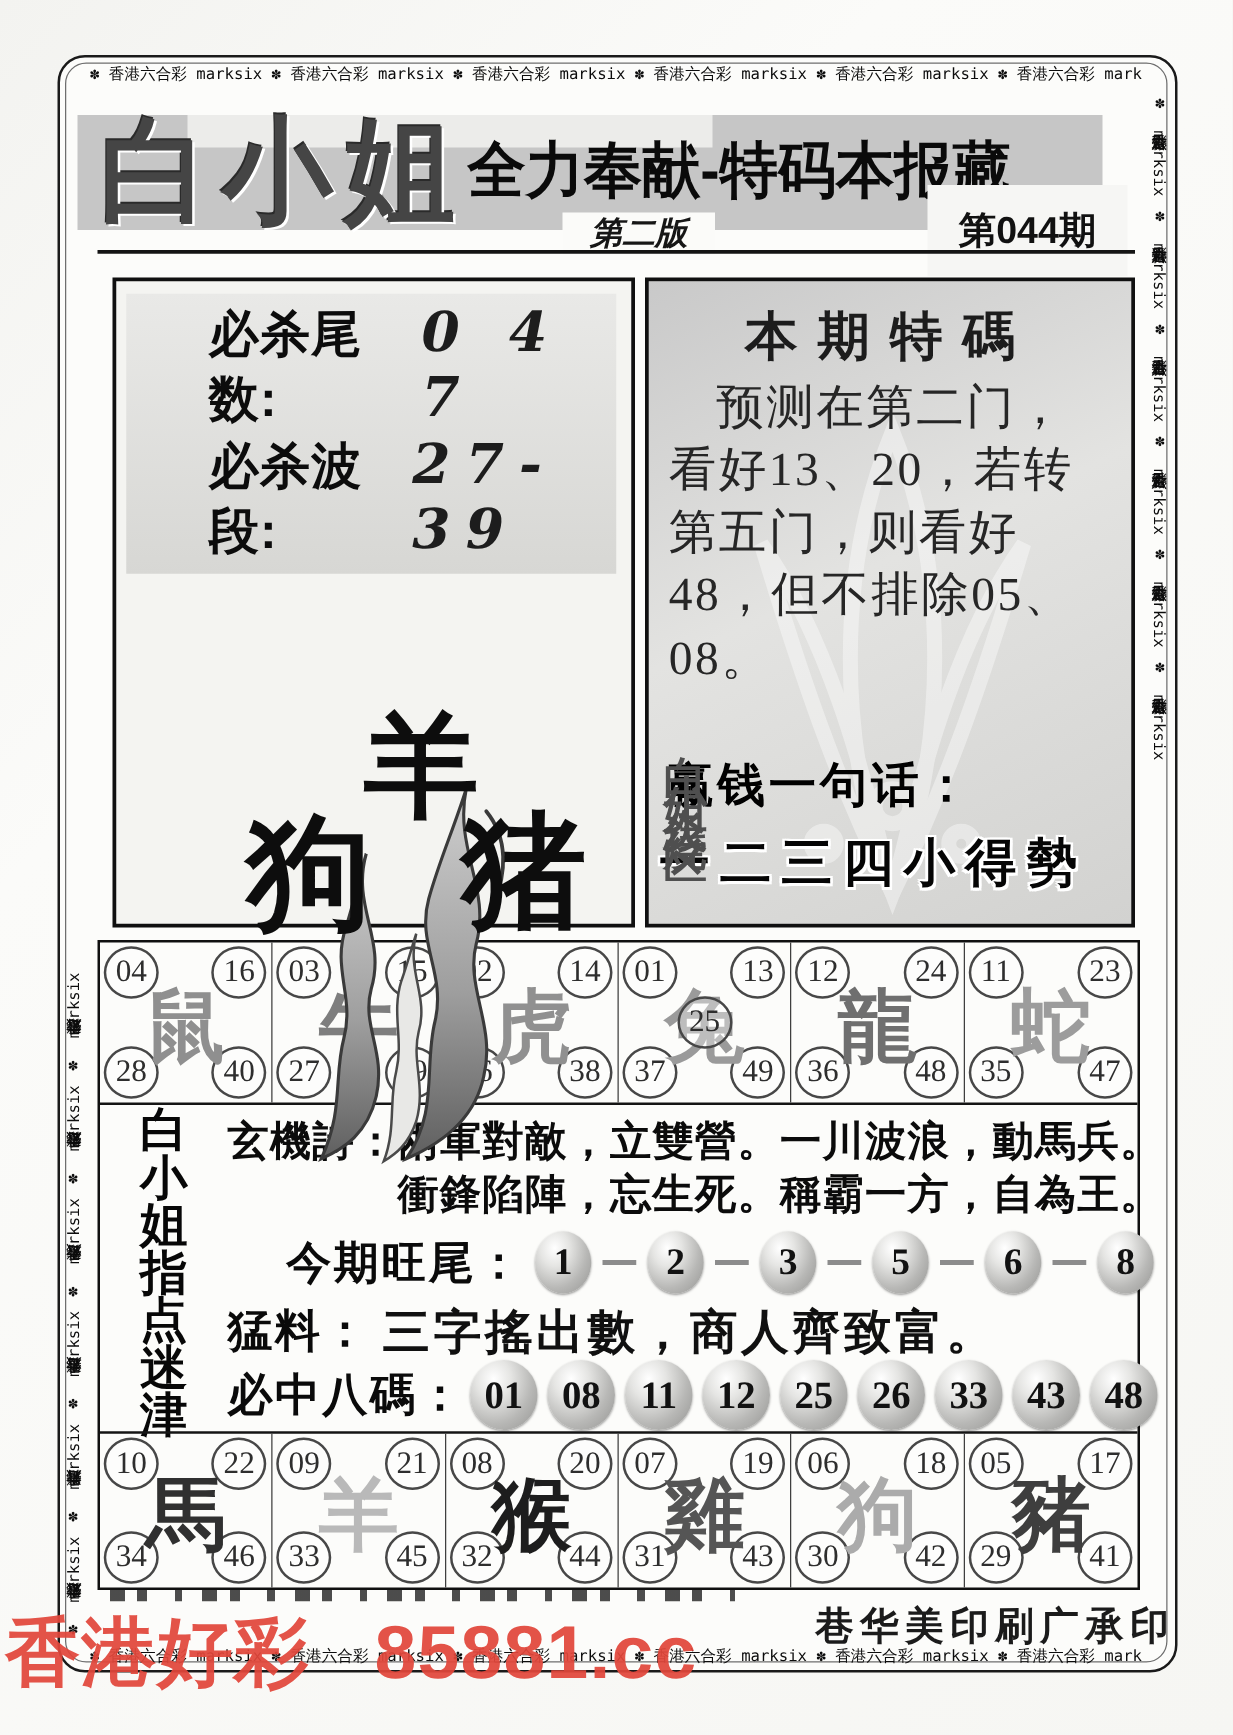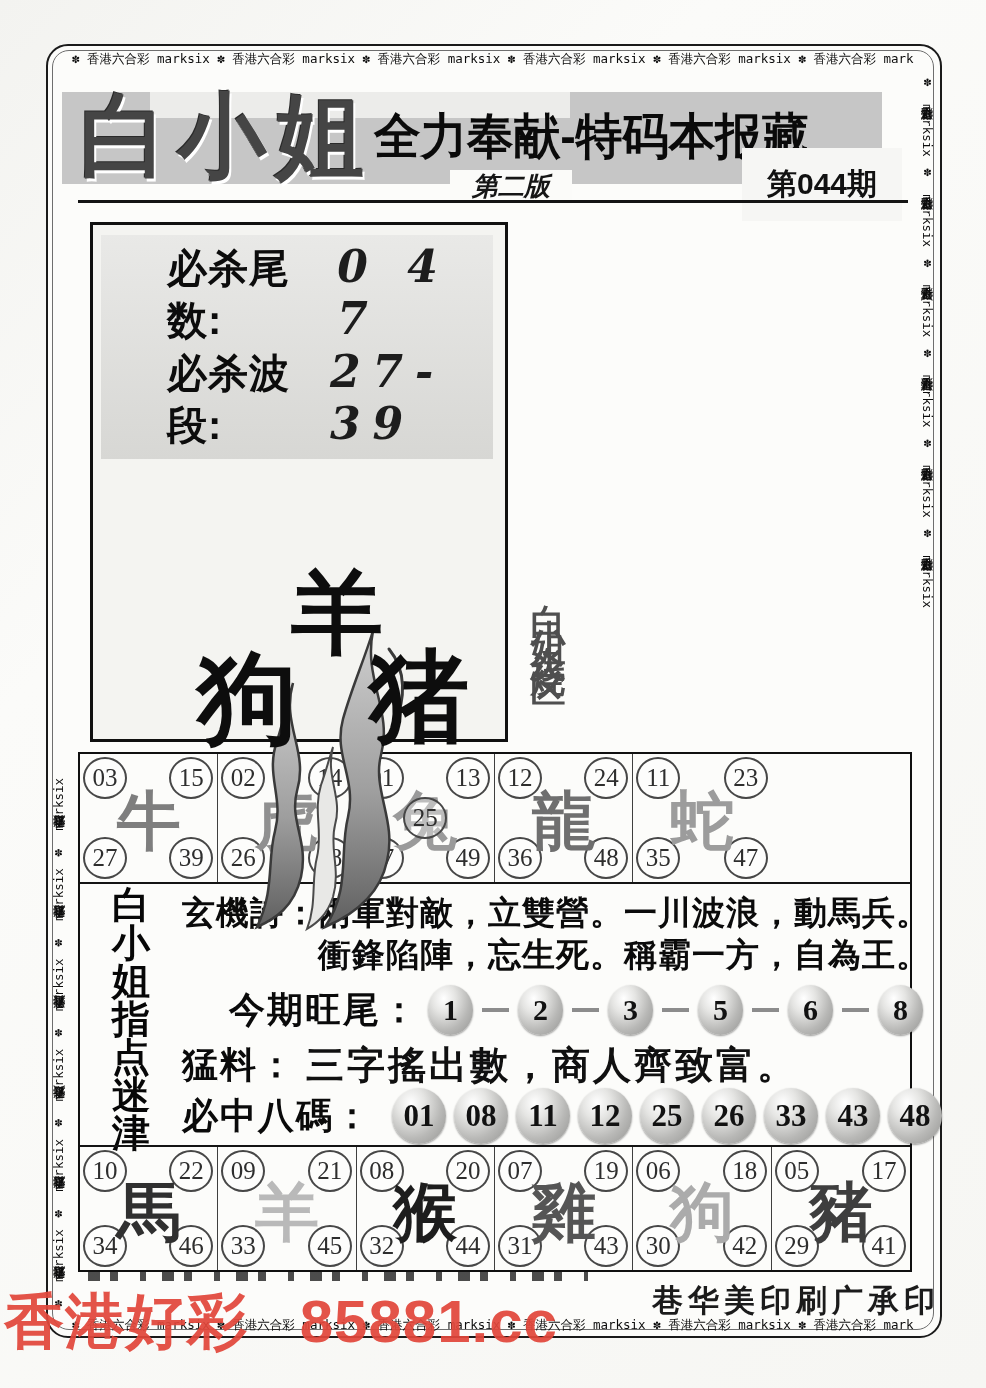--- a/index.html
+++ b/index.html
@@ -62,21 +62,21 @@
   .zanimal{position:absolute;left:50%;top:50%;transform:translate(-50%,-46%);font-family:"Liberation Serif",serif;font-weight:bold;font-size:64px;}
 
   .midband{position:absolute;left:0;right:0;top:130px;height:259px;}
   .side-col{position:absolute;left:4px;top:2px;bottom:0;width:94px;display:flex;flex-direction:column;justify-content:space-between;align-items:center;}
   .side-char{font-size:38px;font-weight:900;color:#070707;line-height:1;}
   .poem{position:absolute;left:102px;top:8px;width:724px;font-size:33px;font-weight:900;color:#0b0b0b;line-height:42px;letter-spacing:1px;white-space:nowrap;}
   .poem .indent{padding-left:136px;}
   .flexrow{position:absolute;display:flex;align-items:center;}
   .row-tails{left:102px;top:100px;height:52px;gap:9px;margin-left:47px;}
   .row-meng{left:102px;top:158px;height:46px;}
-  .row-eight{left:102px;top:204px;height:56px;gap:20px;}
+  .row-eight{left:102px;top:204px;height:56px;gap:4px;}
   .mid-label{font-size:36px;font-weight:900;color:#0a0a0a;letter-spacing:2px;white-space:nowrap;}
   .meng-text{font-family:"Liberation Serif",serif;font-size:38px;font-weight:bold;color:#101010;letter-spacing:3px;white-space:nowrap;margin-left:10px;}
   .ball{width:45px;height:50px;border-radius:50%;background:radial-gradient(ellipse at 35% 27%,#ffffff 0%,#e5e5e3 28%,#b8b8b6 62%,#939391 100%);box-shadow:0 1px 2px rgba(0,0,0,.4);display:flex;align-items:center;justify-content:center;font-family:"Liberation Serif",serif;font-weight:bold;font-size:30px;color:#121212;}
   .ball.big{width:54px;height:56px;font-size:31px;}
   .tail-dash{width:27px;height:0;border-top:4px solid #8c8c8c;}
 
   
   .clipped-strip{position:absolute;left:88px;top:1272px;width:500px;height:9px;opacity:.85;background:repeating-linear-gradient(90deg,#2d2d2d 0 12px,transparent 12px 22px,#2d2d2d 22px 30px,transparent 30px 52px,#2d2d2d 52px 58px,transparent 58px 74px);}
   .print-credit{position:absolute;left:628px;top:1280px;width:280px;font-family:"Liberation Serif",serif;font-size:31px;font-weight:bold;color:#1b1b1b;letter-spacing:5px;white-space:nowrap;margin-left:24px;}
   .watermark{position:absolute;left:4px;top:1292px;width:978px;z-index:60;font-size:60px;font-weight:900;line-height:1;letter-spacing:1px;word-spacing:34px;white-space:nowrap;opacity:.93;}
@@ -128,23 +128,46 @@
       <path d="M112,120 C104,150 122,170 114,198 C108,222 120,242 112,270 C106,288 96,296 86,302 C96,276 90,254 96,230 C102,204 92,184 100,158 C105,144 108,132 112,120 Z" fill="#e8e8e6" stroke="#4a4a4a" stroke-width="2"></path>
       <path d="M168,22 C186,44 184,72 174,96" fill="none" stroke="#3a3a3a" stroke-width="3" stroke-linecap="round"></path>
     </svg>
 
     <span class="zchar top">羊</span>
     <span class="zchar left">狗</span>
     <span class="zchar right">猪</span>
     <span class="lbox-vlabel">白小姐炎烧区</span>
   </div>
 
+  <div class="rbox">
+    <svg class="rbox-ornament" viewBox="0 0 330 420" aria-hidden="true">
+      <g fill="none" stroke="#ffffff" stroke-width="12" opacity=".8">
+        <path d="M165,30 C120,140 120,280 165,400 C210,280 210,140 165,30 Z"></path>
+        <path d="M60,120 C90,220 120,310 165,400 C140,290 110,190 60,120 Z"></path>
+        <path d="M270,120 C240,220 210,310 165,400 C190,290 220,190 270,120 Z"></path>
+        <circle cx="165" cy="330" r="14"></circle>
+        <circle cx="110" cy="360" r="10"></circle>
+        <circle cx="220" cy="360" r="10"></circle>
+      </g>
+    </svg>
+    <div class="rbox-title">本期特碼</div>
+    <div class="rbox-para">预测在第二门，看好13、20，若转第五门，则看好48，但不排除05、08。</div>
+    <div class="rbox-slogan-label">赢钱一句话：</div>
+    <div class="rbox-slogan">一二三四小得勢</div>
+  </div>
 
   <div class="gridbox">
     <div class="zrow toprow">
+        <div class="zcell">
+          <span class="znum tl">04</span>
+          <span class="znum tr">16</span>
+          <span class="znum bl">28</span>
+          <span class="znum br">40</span>
+          <span class="zanimal" style="color: rgb(143, 143, 143);">鼠</span>
+        </div>
         <div class="zcell">
           <span class="znum tl">03</span>
           <span class="znum tr">15</span>
           <span class="znum bl">27</span>
           <span class="znum br">39</span>
           <span class="zanimal" style="color: rgb(126, 126, 126);">牛</span>
         </div>
         <div class="zcell">
           <span class="znum tl">02</span>
           <span class="znum tr">14</span>

